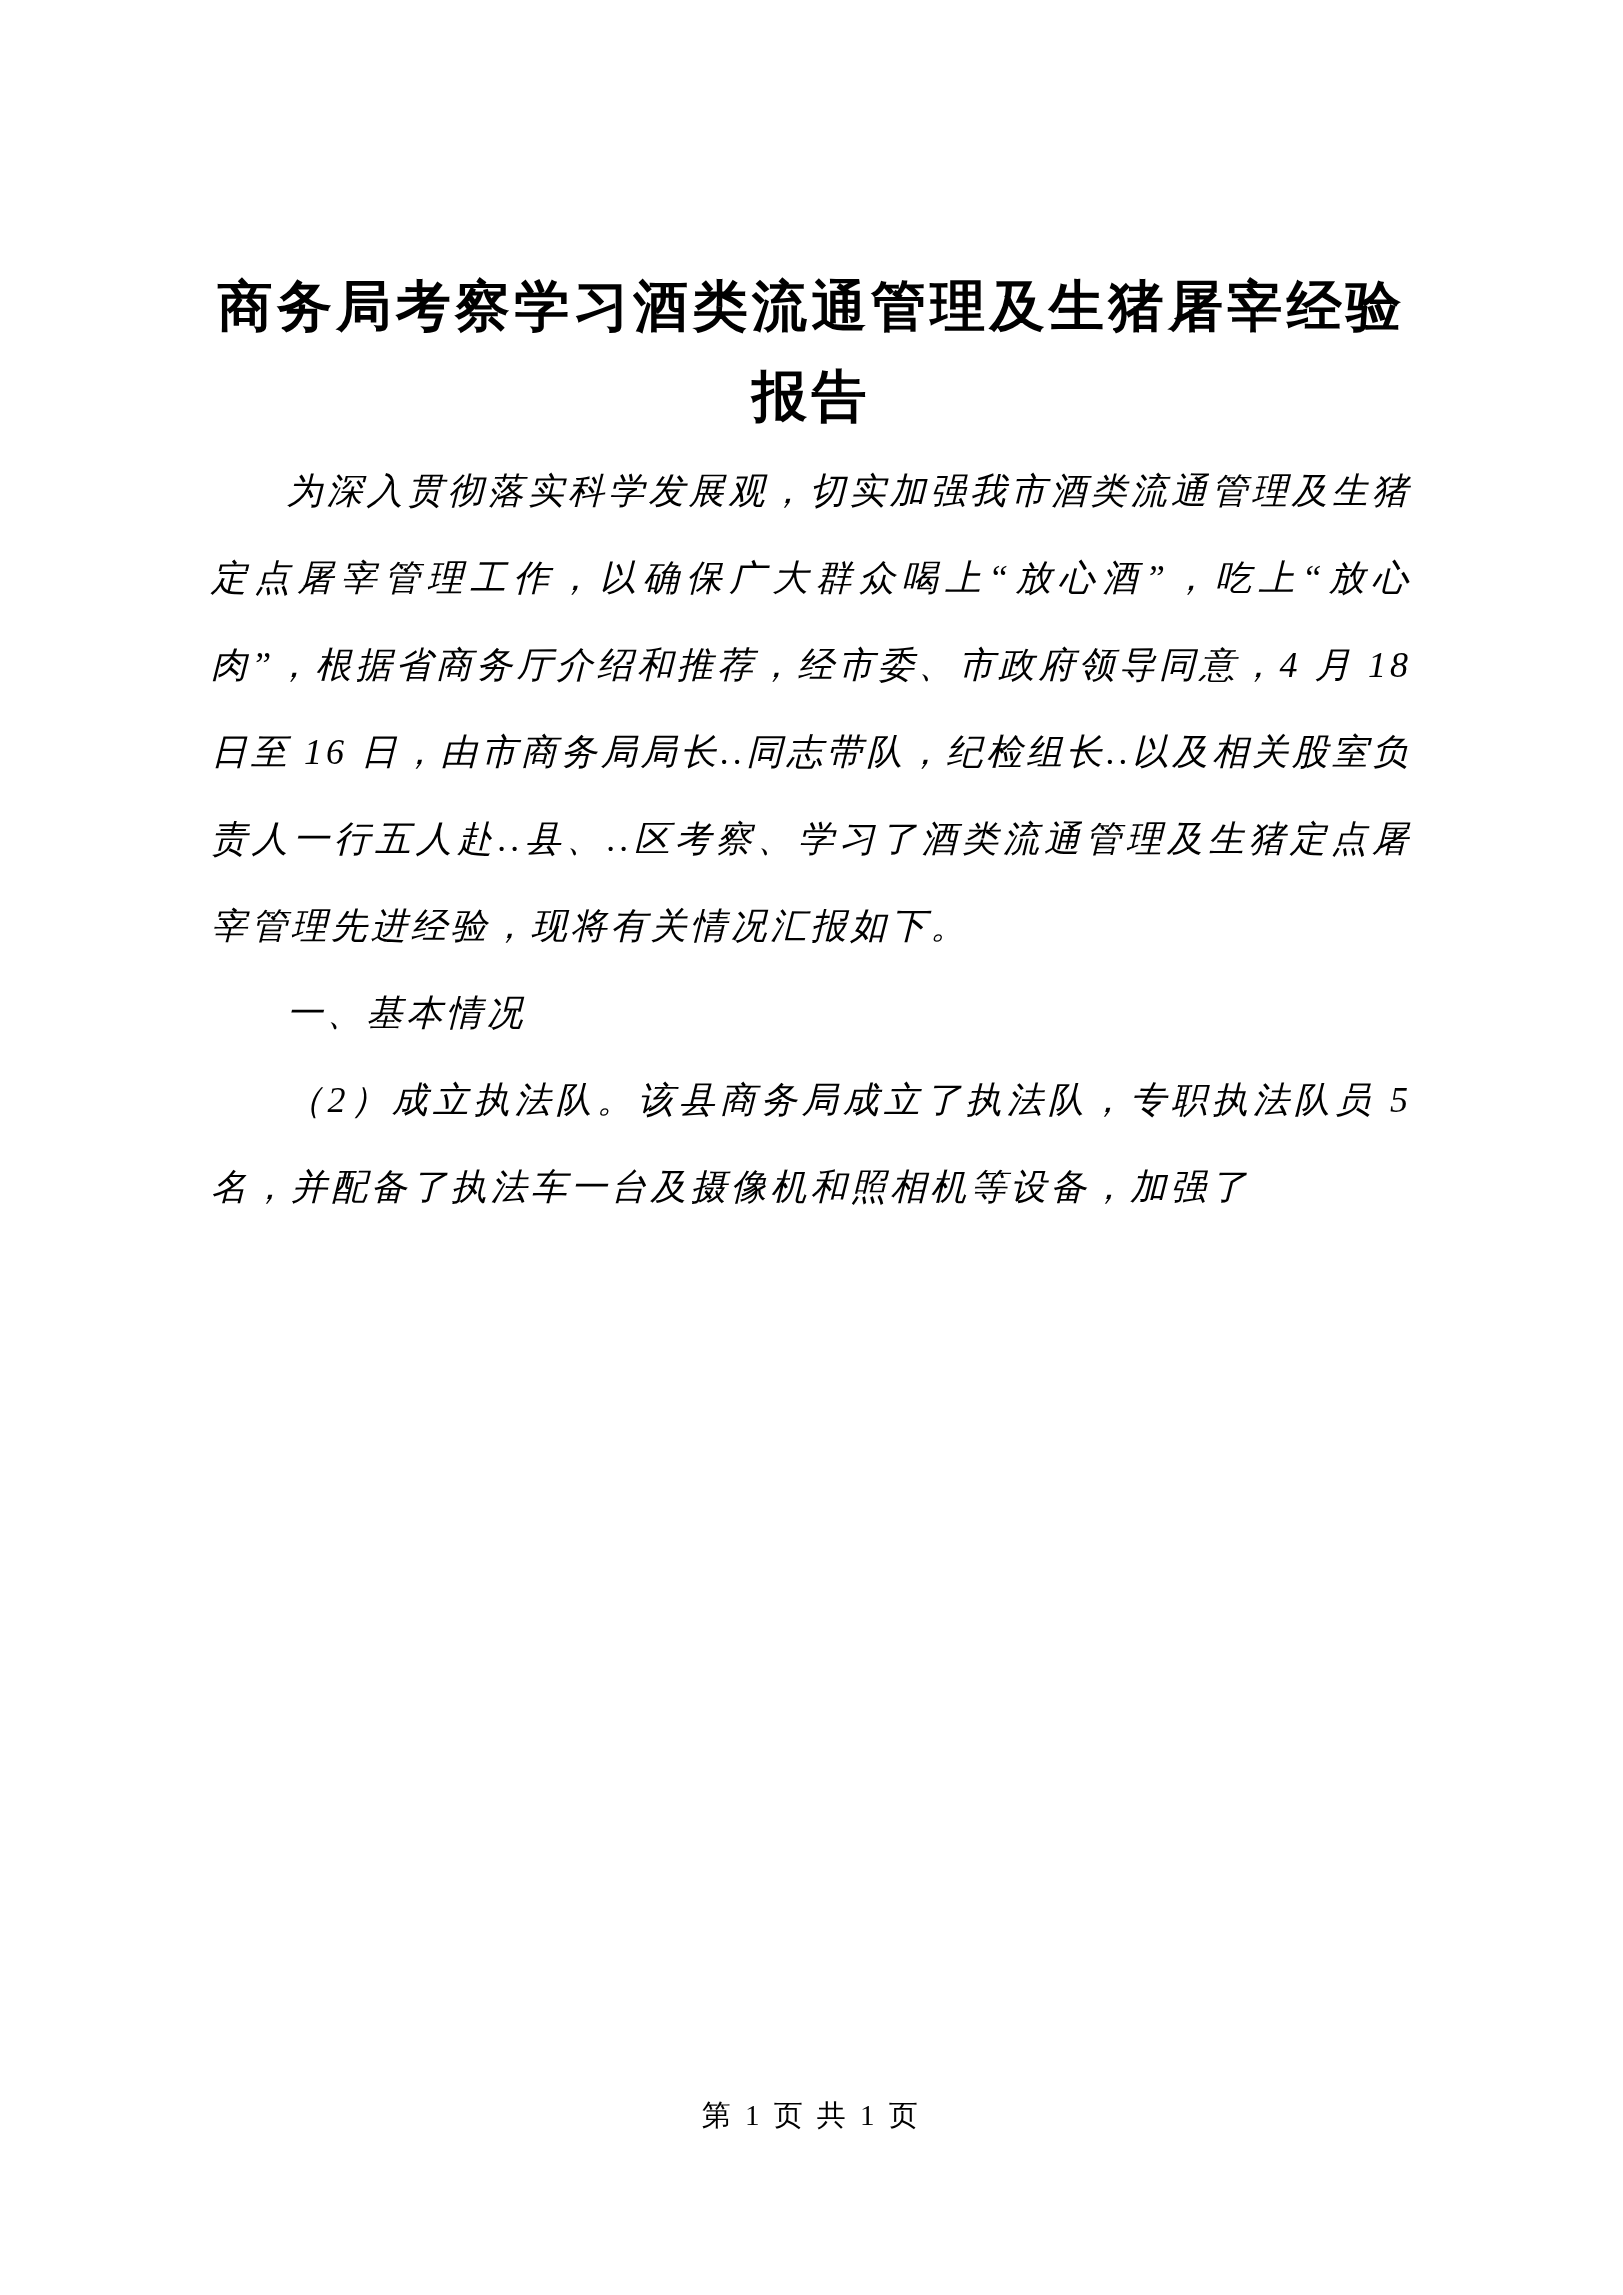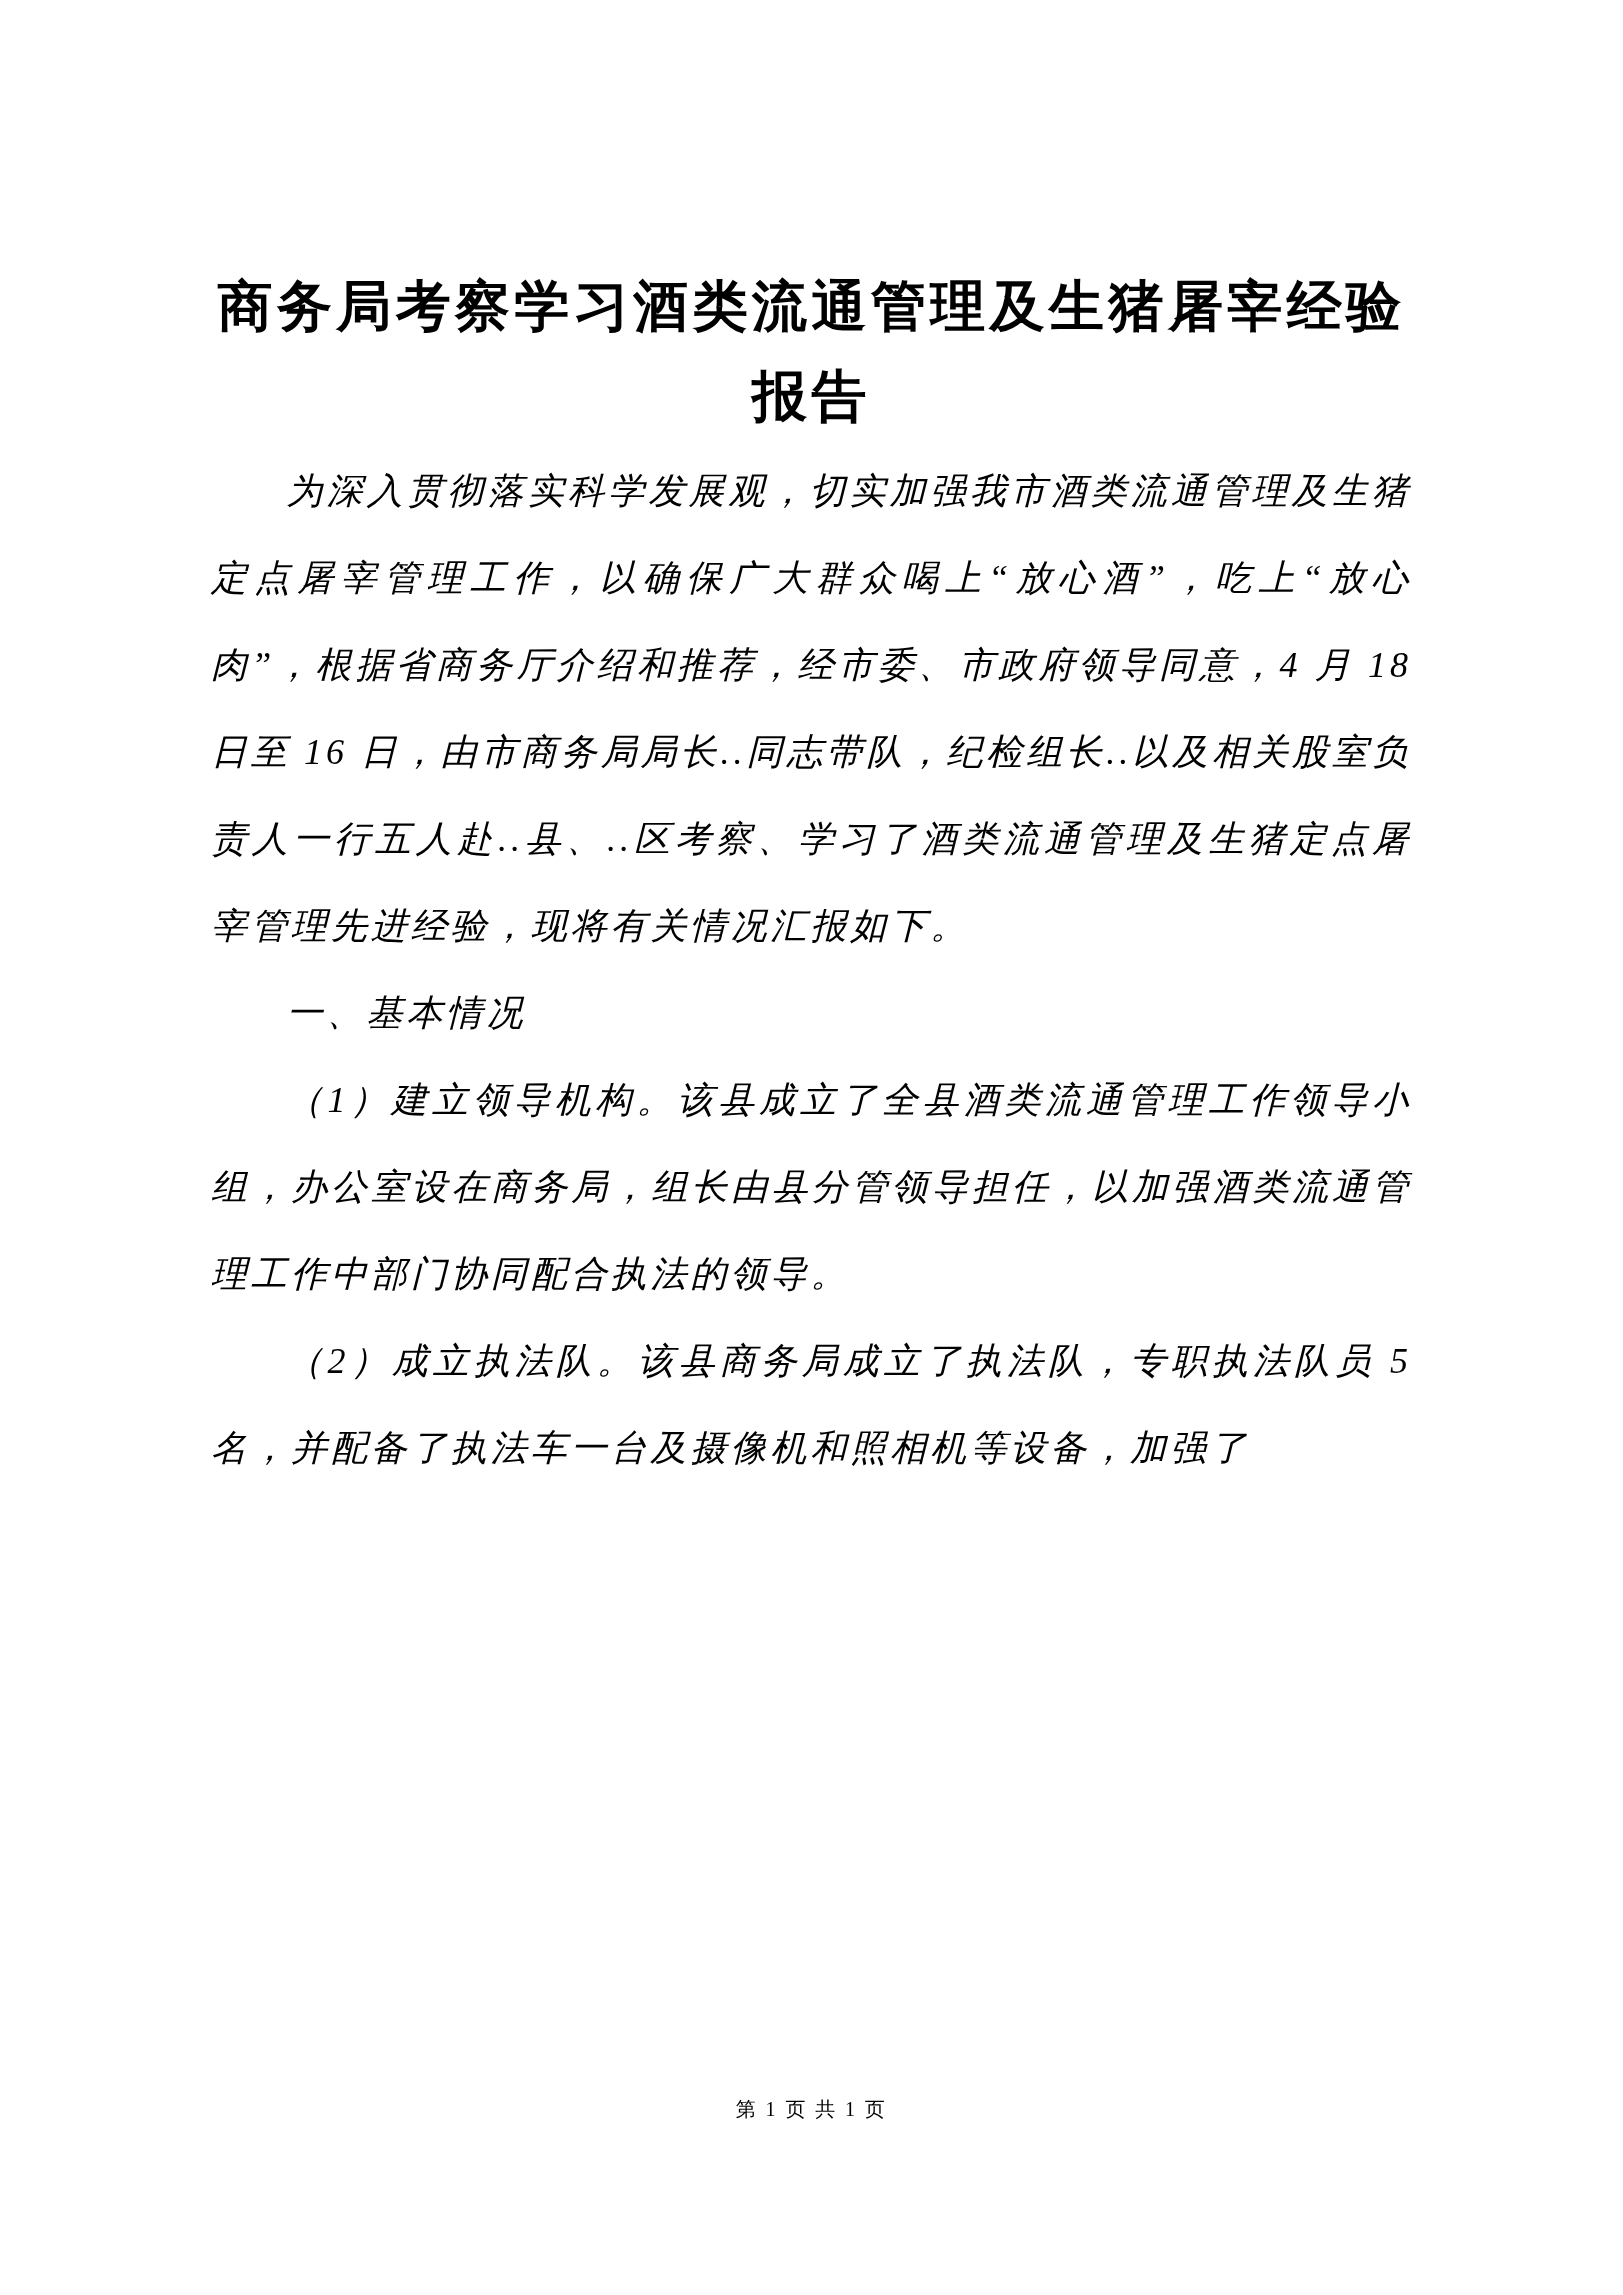--- a/index.html
+++ b/index.html
@@ -40,21 +40,21 @@
   .doc-body p {
     margin: 0;
     text-indent: 2.1em;
   }
   .page-footer {
     position: absolute;
     left: 211px;
     right: 211px;
     top: 2096px;
     text-align: center;
-    font-size: 20px;
+    font-size: 29px;
     font-style: normal;
     letter-spacing: 0.12em;
     color: #000000;
   }
 </style>
 </head>
 <body>
 
 <div class="page">
 
@@ -62,21 +62,20 @@
 
   <div class="doc-body">
 
 
     <p>为深入贯彻落实科学发展观，切实加强我市酒类流通管理及生猪定点屠宰管理工作，以确保广大群众喝上“放心酒”，吃上“放心肉”，根据省商务厅介绍和推荐，经市委、市政府领导同意，4 月 18 日至 16 日，由市商务局局长..同志带队，纪检组长..以及相关股室负责人一行五人赴..县、..区考察、学习了酒类流通管理及生猪定点屠宰管理先进经验，现将有关情况汇报如下。</p>
 
     <p>一、基本情况</p>
 
 
 
-    <p>（1）建立领导机构。该县成立了全县酒类流通管理工作领导小组，办公室设在商务局，组长由县分管领导担任，以加强酒类流通管理工作中部门协同配合执法的领导。</p>
 
     <p>（2）成立执法队。该县商务局成立了执法队，专职执法队员 5 名，并配备了执法车一台及摄像机和照相机等设备，加强了</p>
 
   </div>
 
   <div class="page-footer">第 1 页 共 1 页</div>
 
 </div>
 
 

